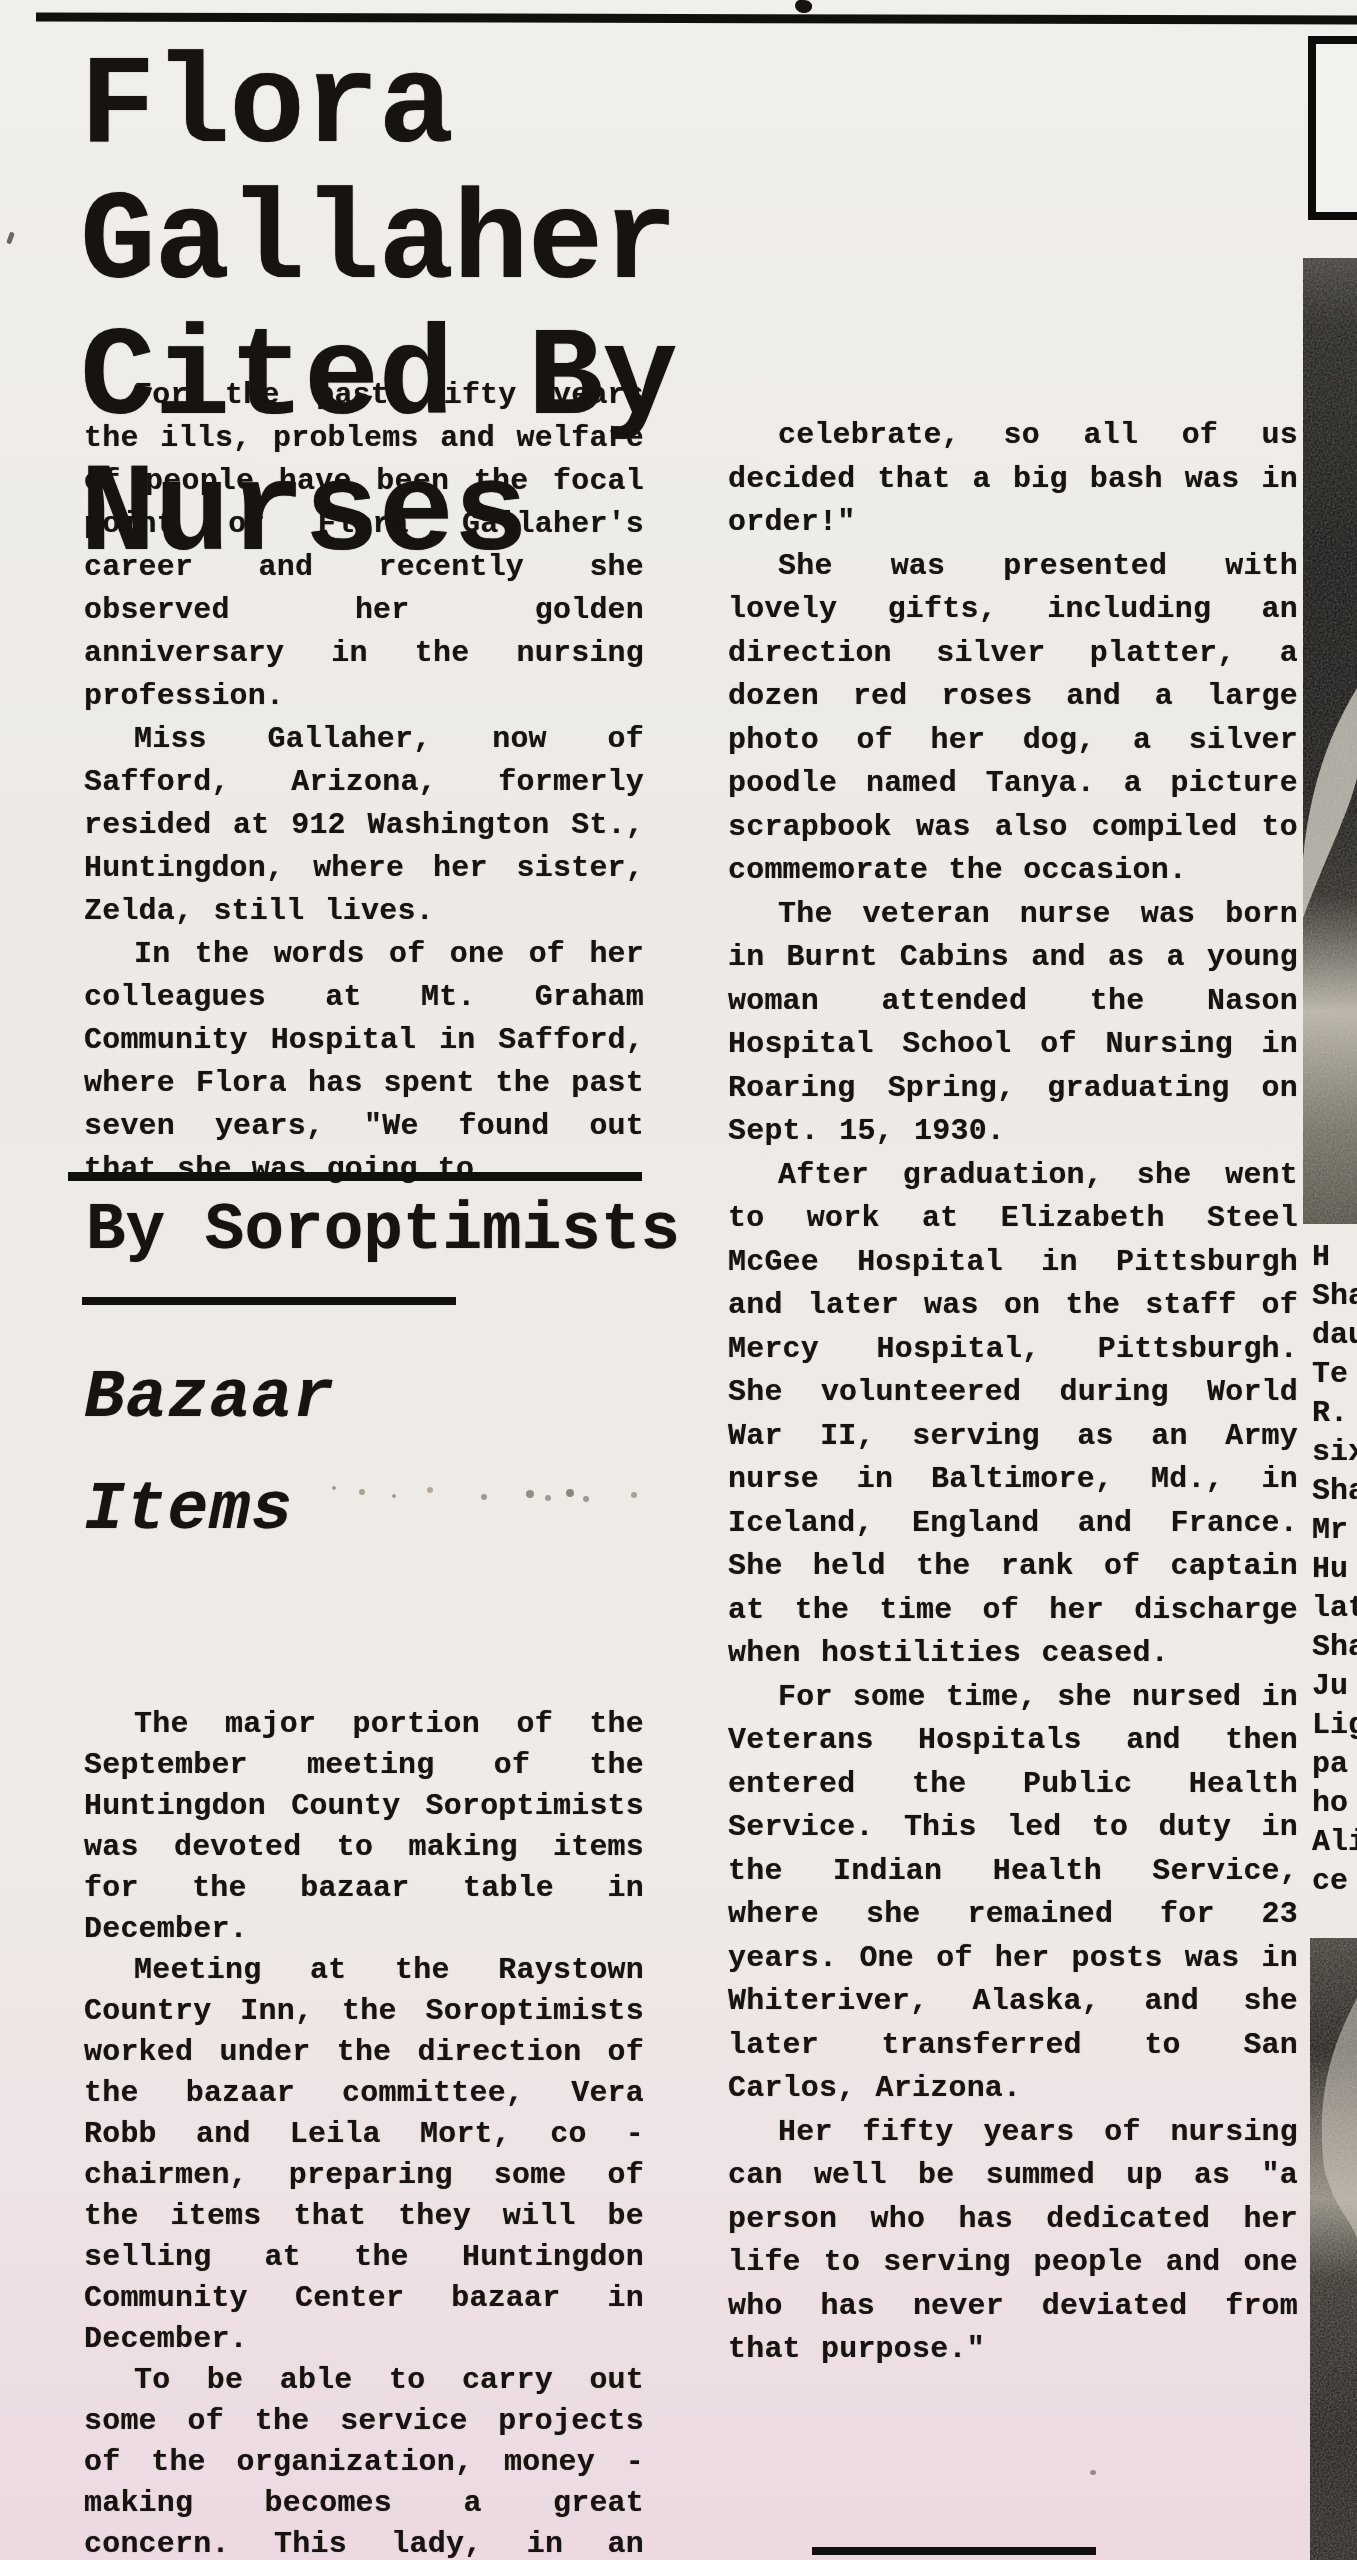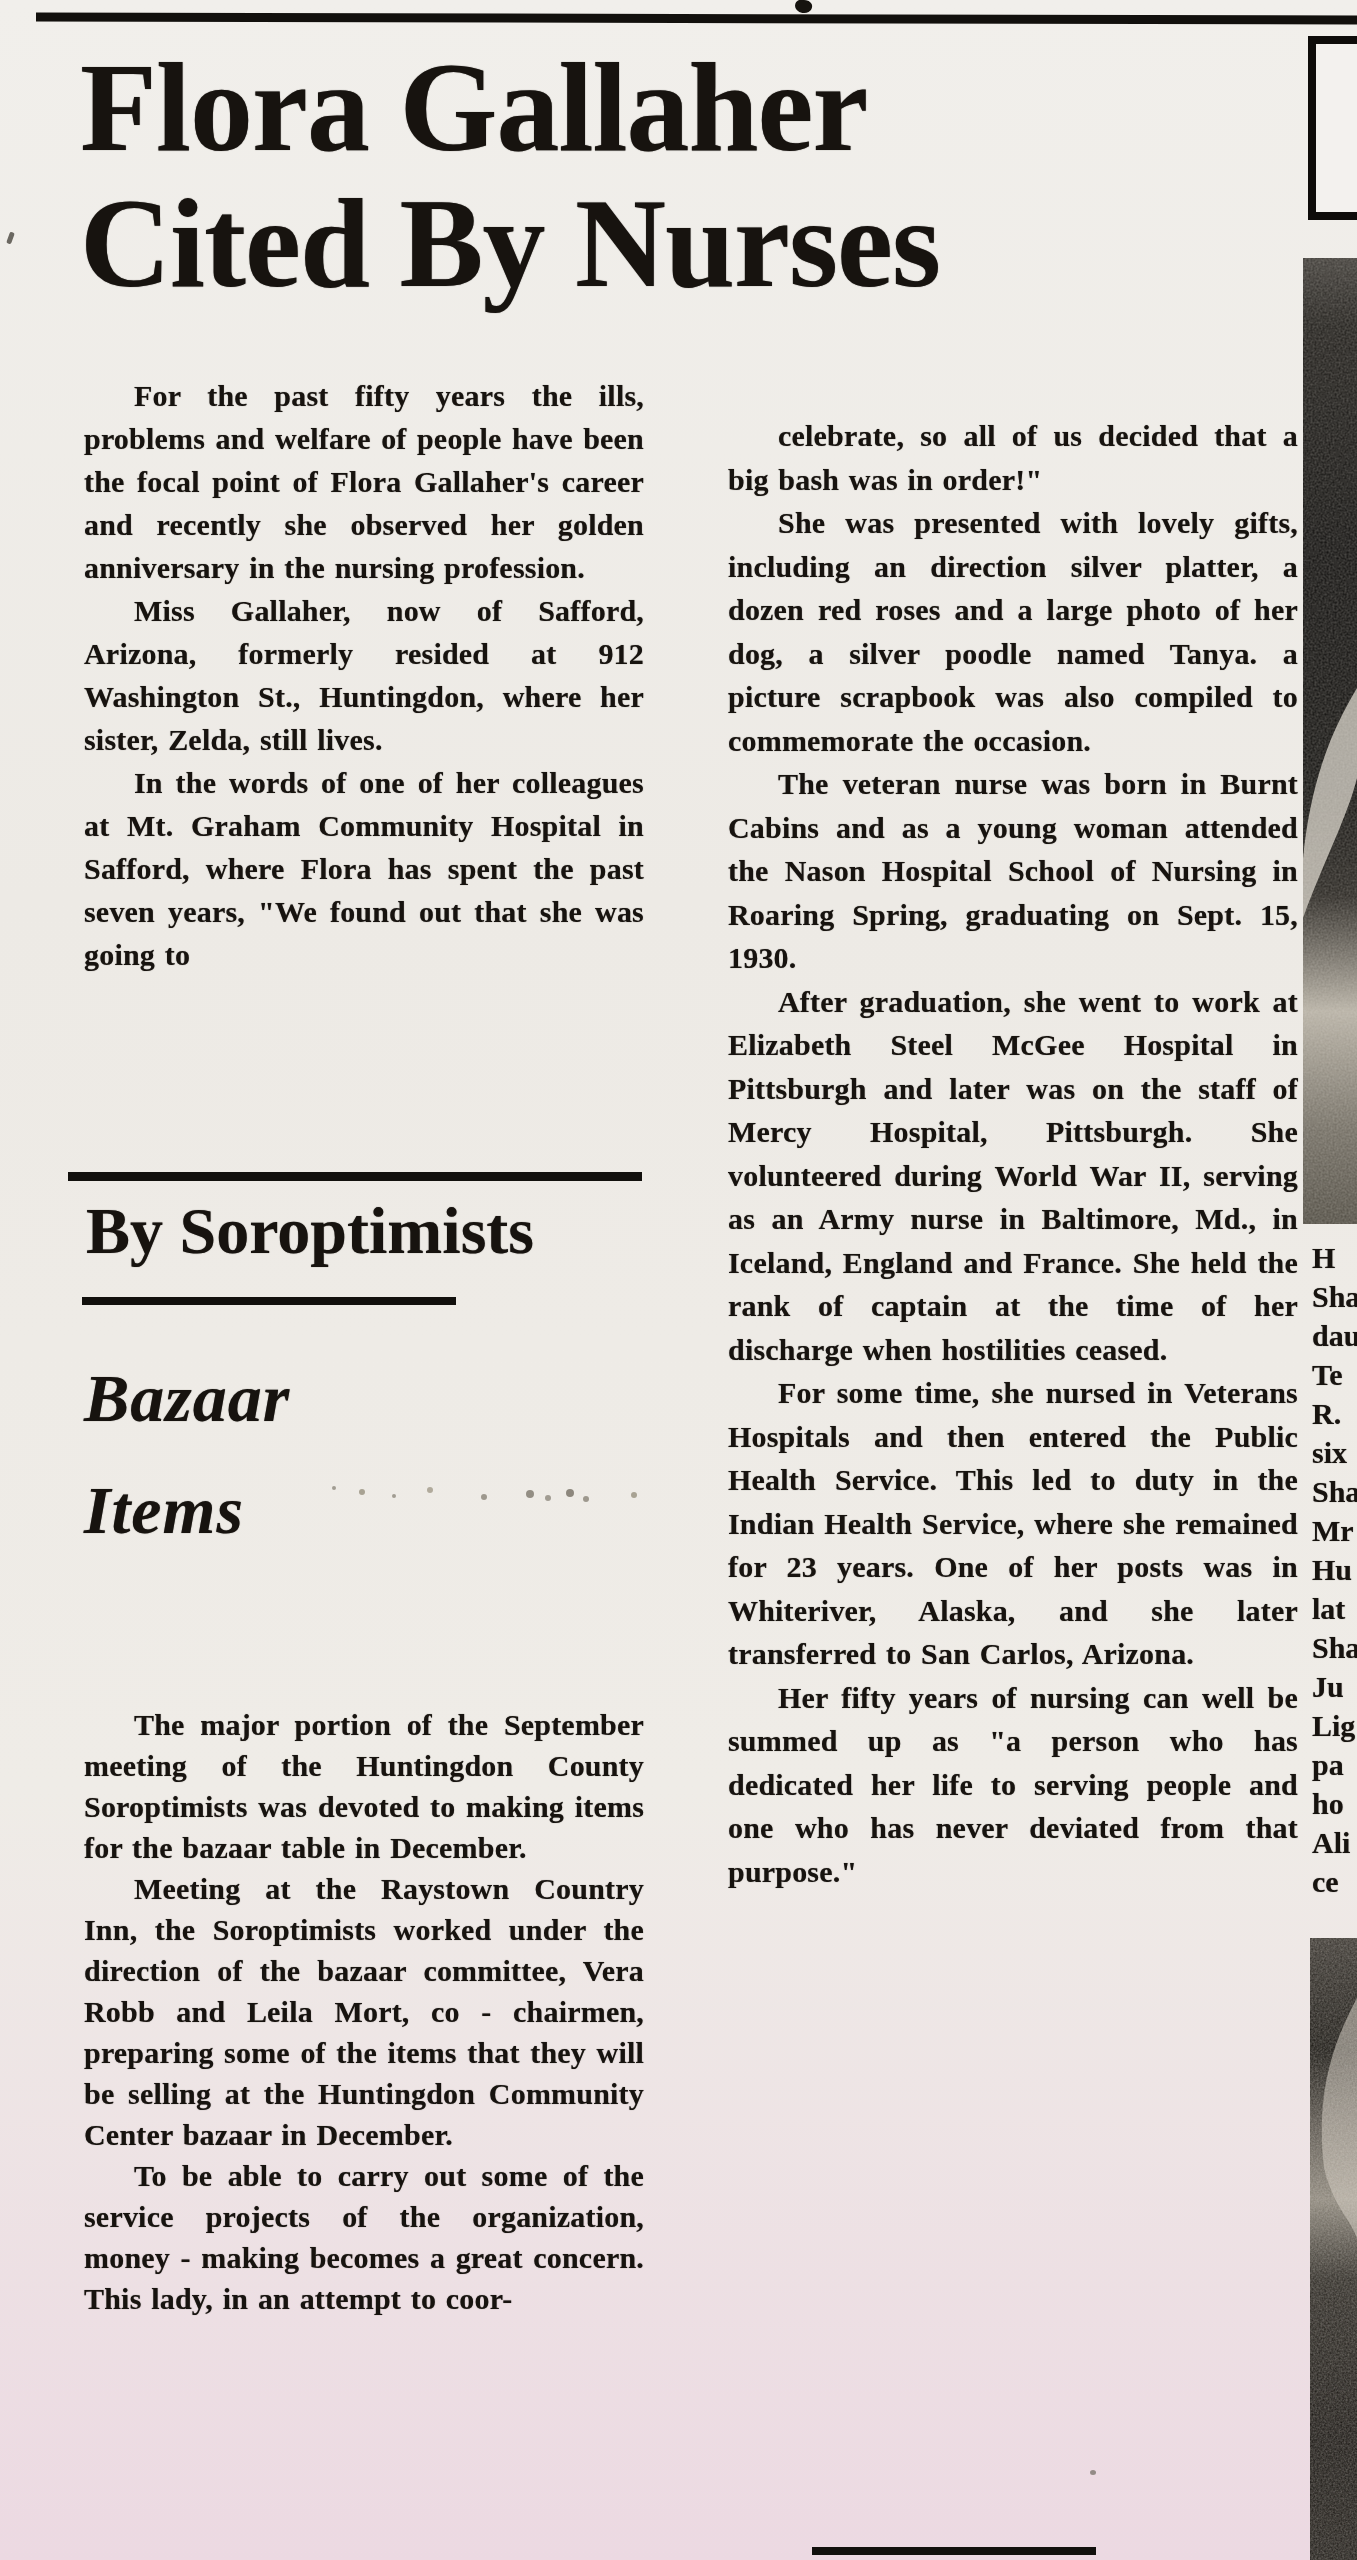--- a/index.html
+++ b/index.html
@@ -1,20 +1,20 @@
 <!DOCTYPE html>
 <html><head>
 <meta charset="utf-8">
 <style>
   html,body{margin:0;padding:0;background:#c8c5bf;}
   .page{
     position:relative;width:1357px;height:2560px;overflow:hidden;
     background:linear-gradient(180deg,#f1efeb 0%,#edeae5 35%,#efece7 70%,#ecd9e2 100%);
     background-color:#efede9;
-    font-family:Liberation Serif, serif;
+    font-family:Liberation Mono, monospace;
     color:#17130f;
   }
   .rule{position:absolute;background:#12100d;}
   .top-rule{left:36px;top:14px;width:1321px;height:9px;transform:rotate(.12deg);}
   .kicker-rule-top{left:68px;top:1172px;width:574px;height:9px;}
   .kicker-rule-bottom{left:82px;top:1297px;width:374px;height:8px;}
   .bottom-rule{left:812px;top:2547px;width:284px;height:8px;}
   .mark-top{position:absolute;left:795px;top:0;width:17px;height:13px;background:#16130f;border-radius:45% 45% 55% 55%;transform:rotate(10deg);}
 
   .headline{

